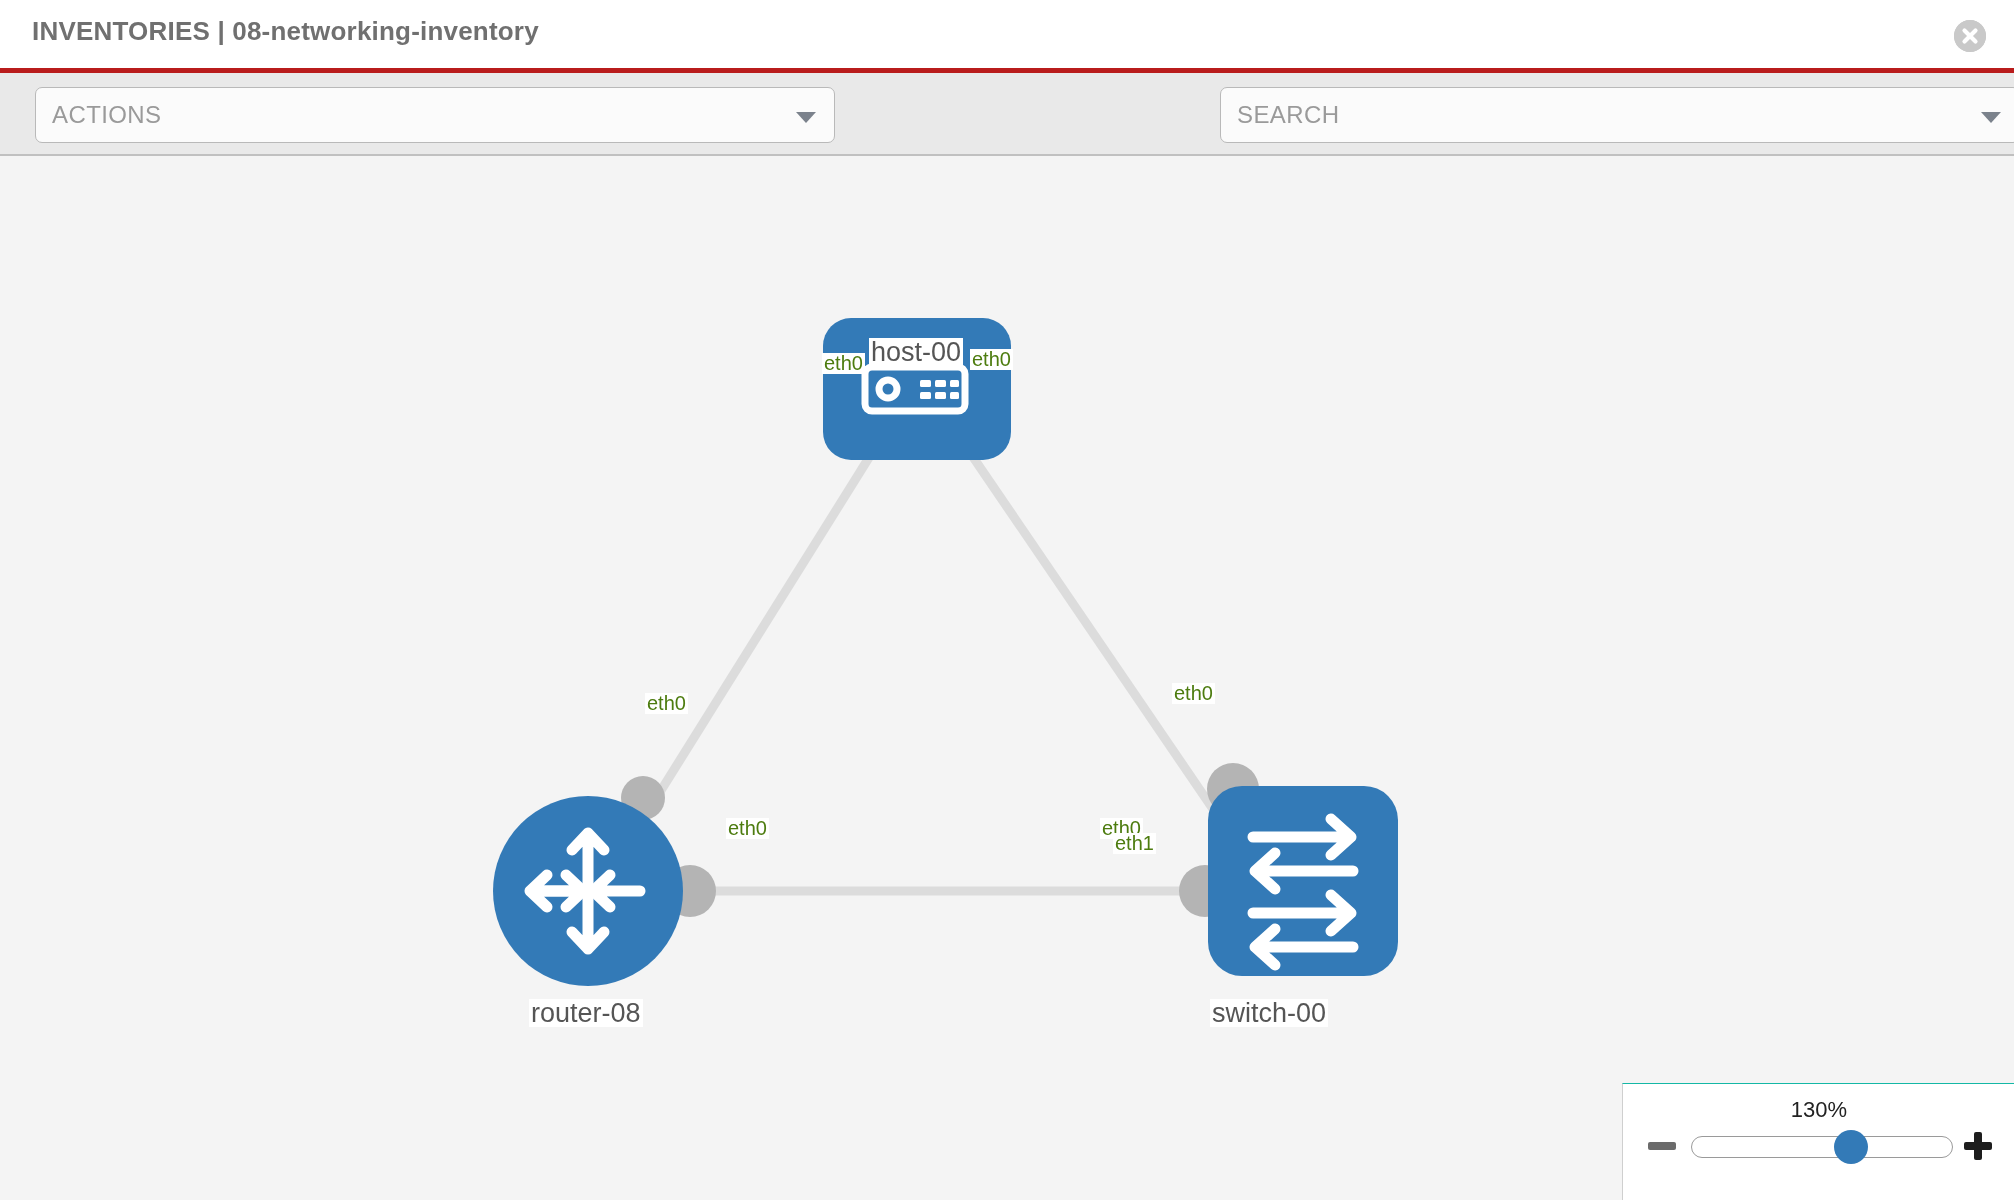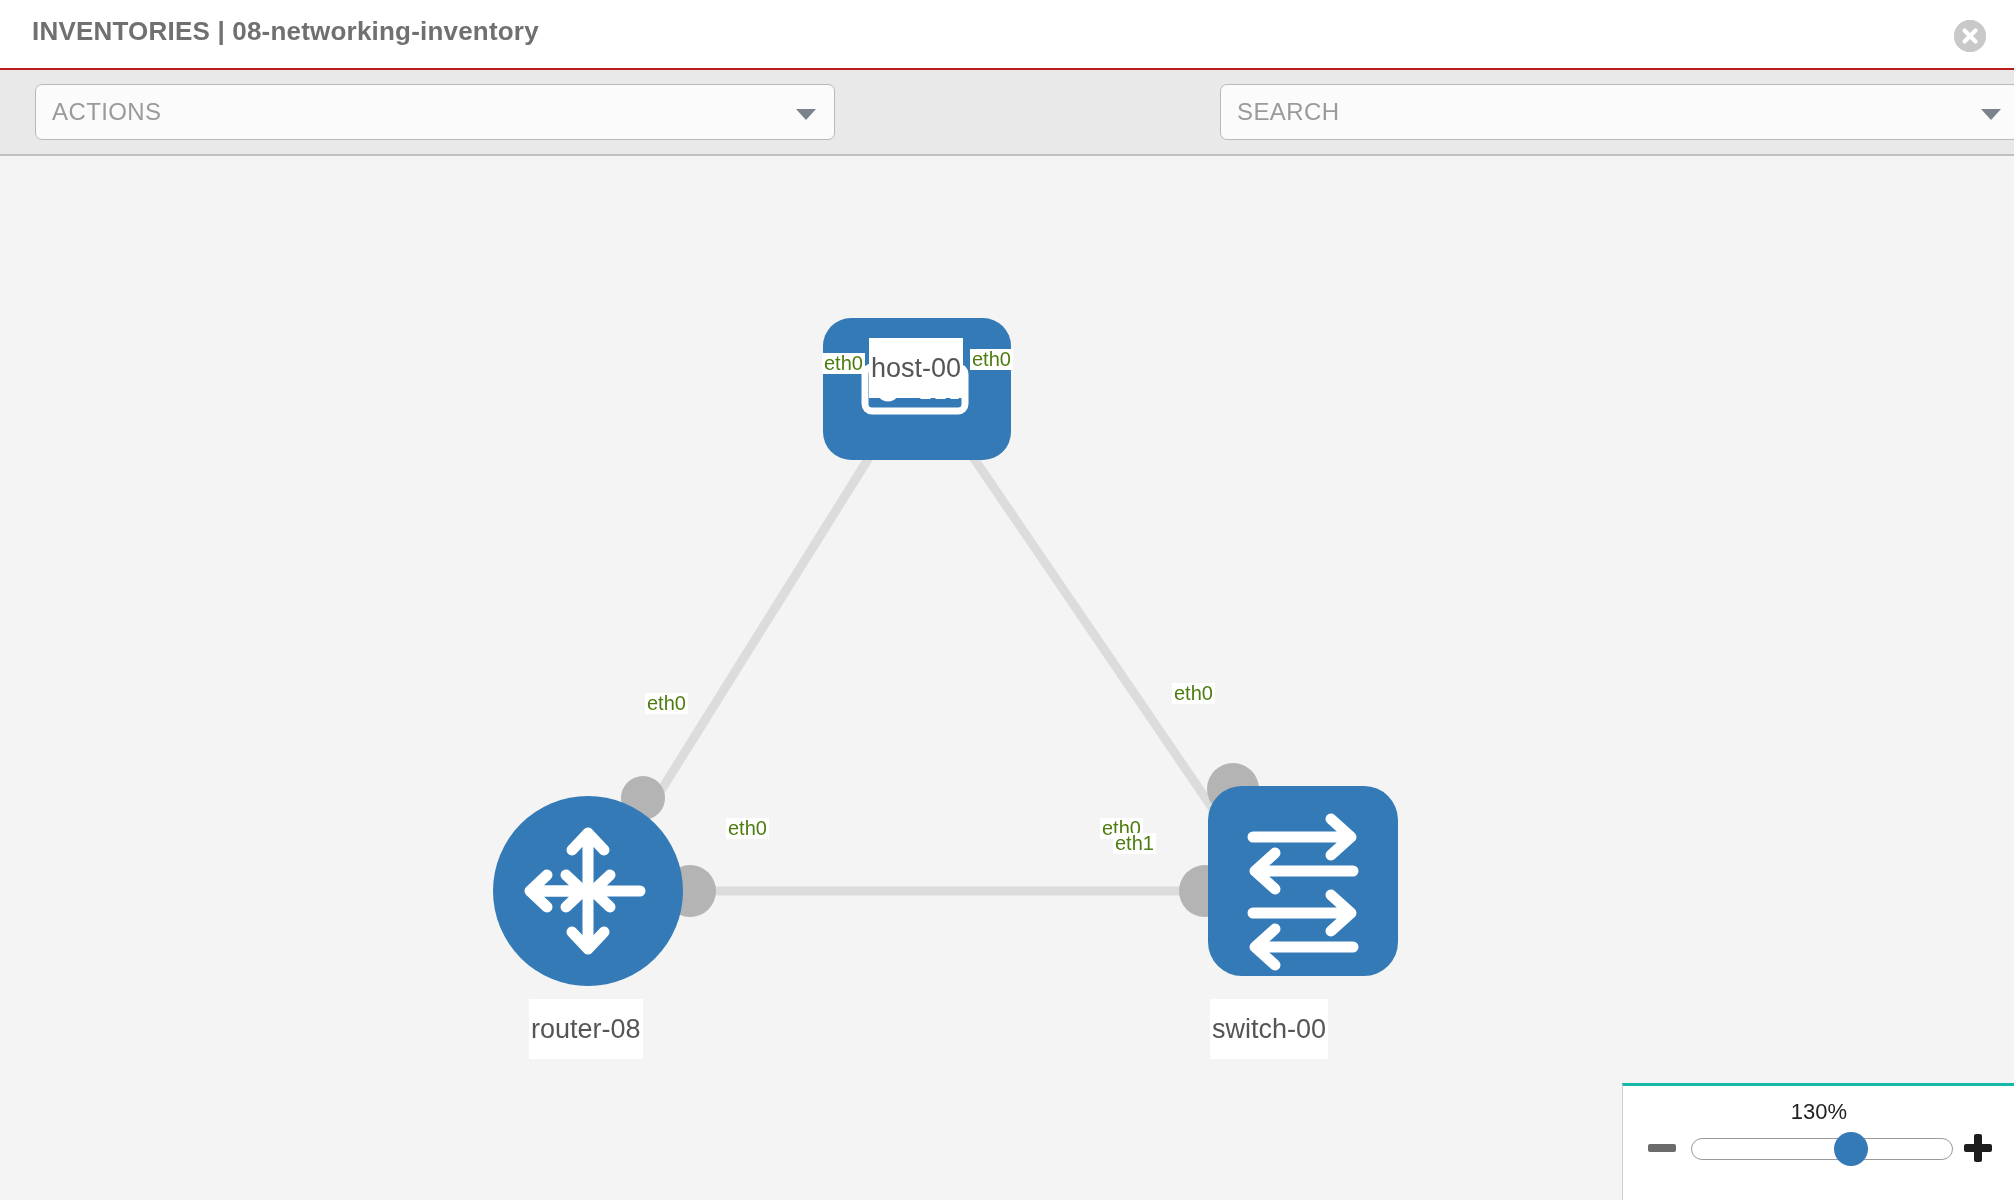--- a/index.html
+++ b/index.html
@@ -50,21 +50,21 @@
   }
   .close-btn svg { display: block; }
 
   
   .toolbar {
     position: absolute;
     left: 0; top: 68px;
     width: 2014px;
     height: 88px;
     background: #e9e9e9;
-    border-top: 2px solid #b91c1c;
+    border-top: 5px solid #b91c1c;
     border-bottom: 2px solid #c0c0c0;
     box-sizing: border-box;
   }
   .field {
     position: absolute;
     box-sizing: border-box;
     background: #fbfbfb;
     border: 1px solid #b9b9b9;
     border-radius: 7px;
     height: 56px;
@@ -121,42 +121,42 @@
     position: absolute;
     left: 0; top: 0;
   }
 
   .node-label {
     position: absolute;
     background: #ffffff;
     color: #555555;
     font-size: 27px;
     white-space: nowrap;
-    padding: 16px 2px;
+    padding: 0 2px;
     line-height: 1.05;
   }
   .iface-label {
     position: absolute;
     background: #ffffff;
     color: #4d7c0f;
     font-size: 20px;
     white-space: nowrap;
     padding: 0 2px;
     line-height: 1.05;
   }
 
   
   .zoom-panel {
     position: absolute;
     left: 1622px;
     top: 1083px;
     width: 392px;
     height: 117px;
     background: #ffffff;
-    border-top: 3px solid #14b8a6;
+    border-top: 1px solid #14b8a6;
     border-left: 1px solid #cfcfcf;
     box-sizing: border-box;
   }
   .zoom-value {
     position: absolute;
     top: 13px;
     left: 0;
     width: 392px;
     text-align: center;
     font-size: 22px;

